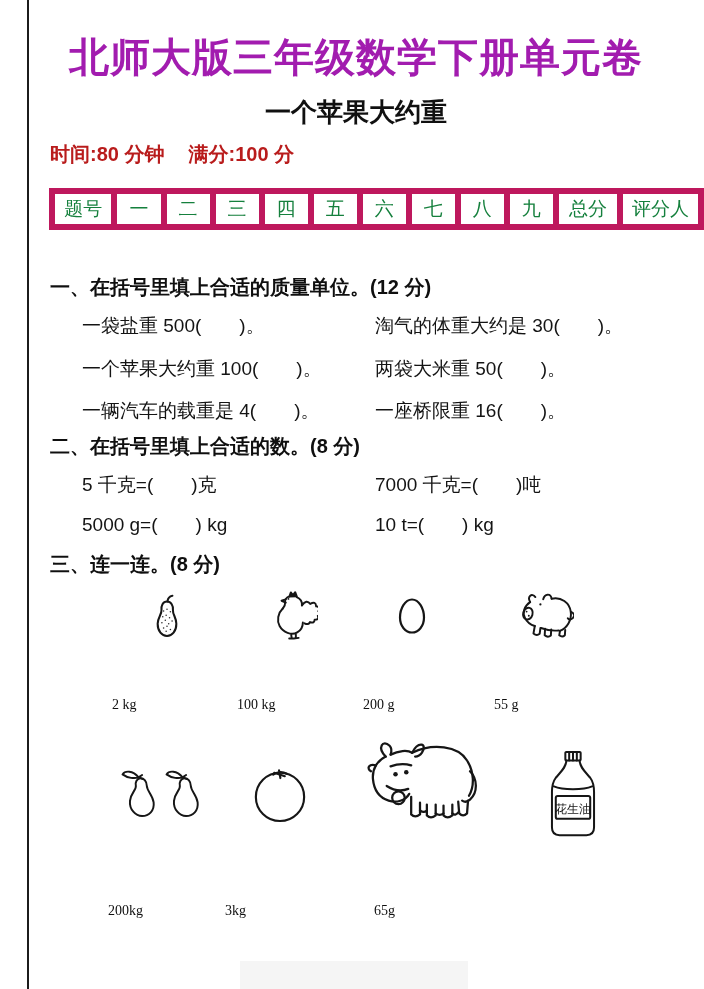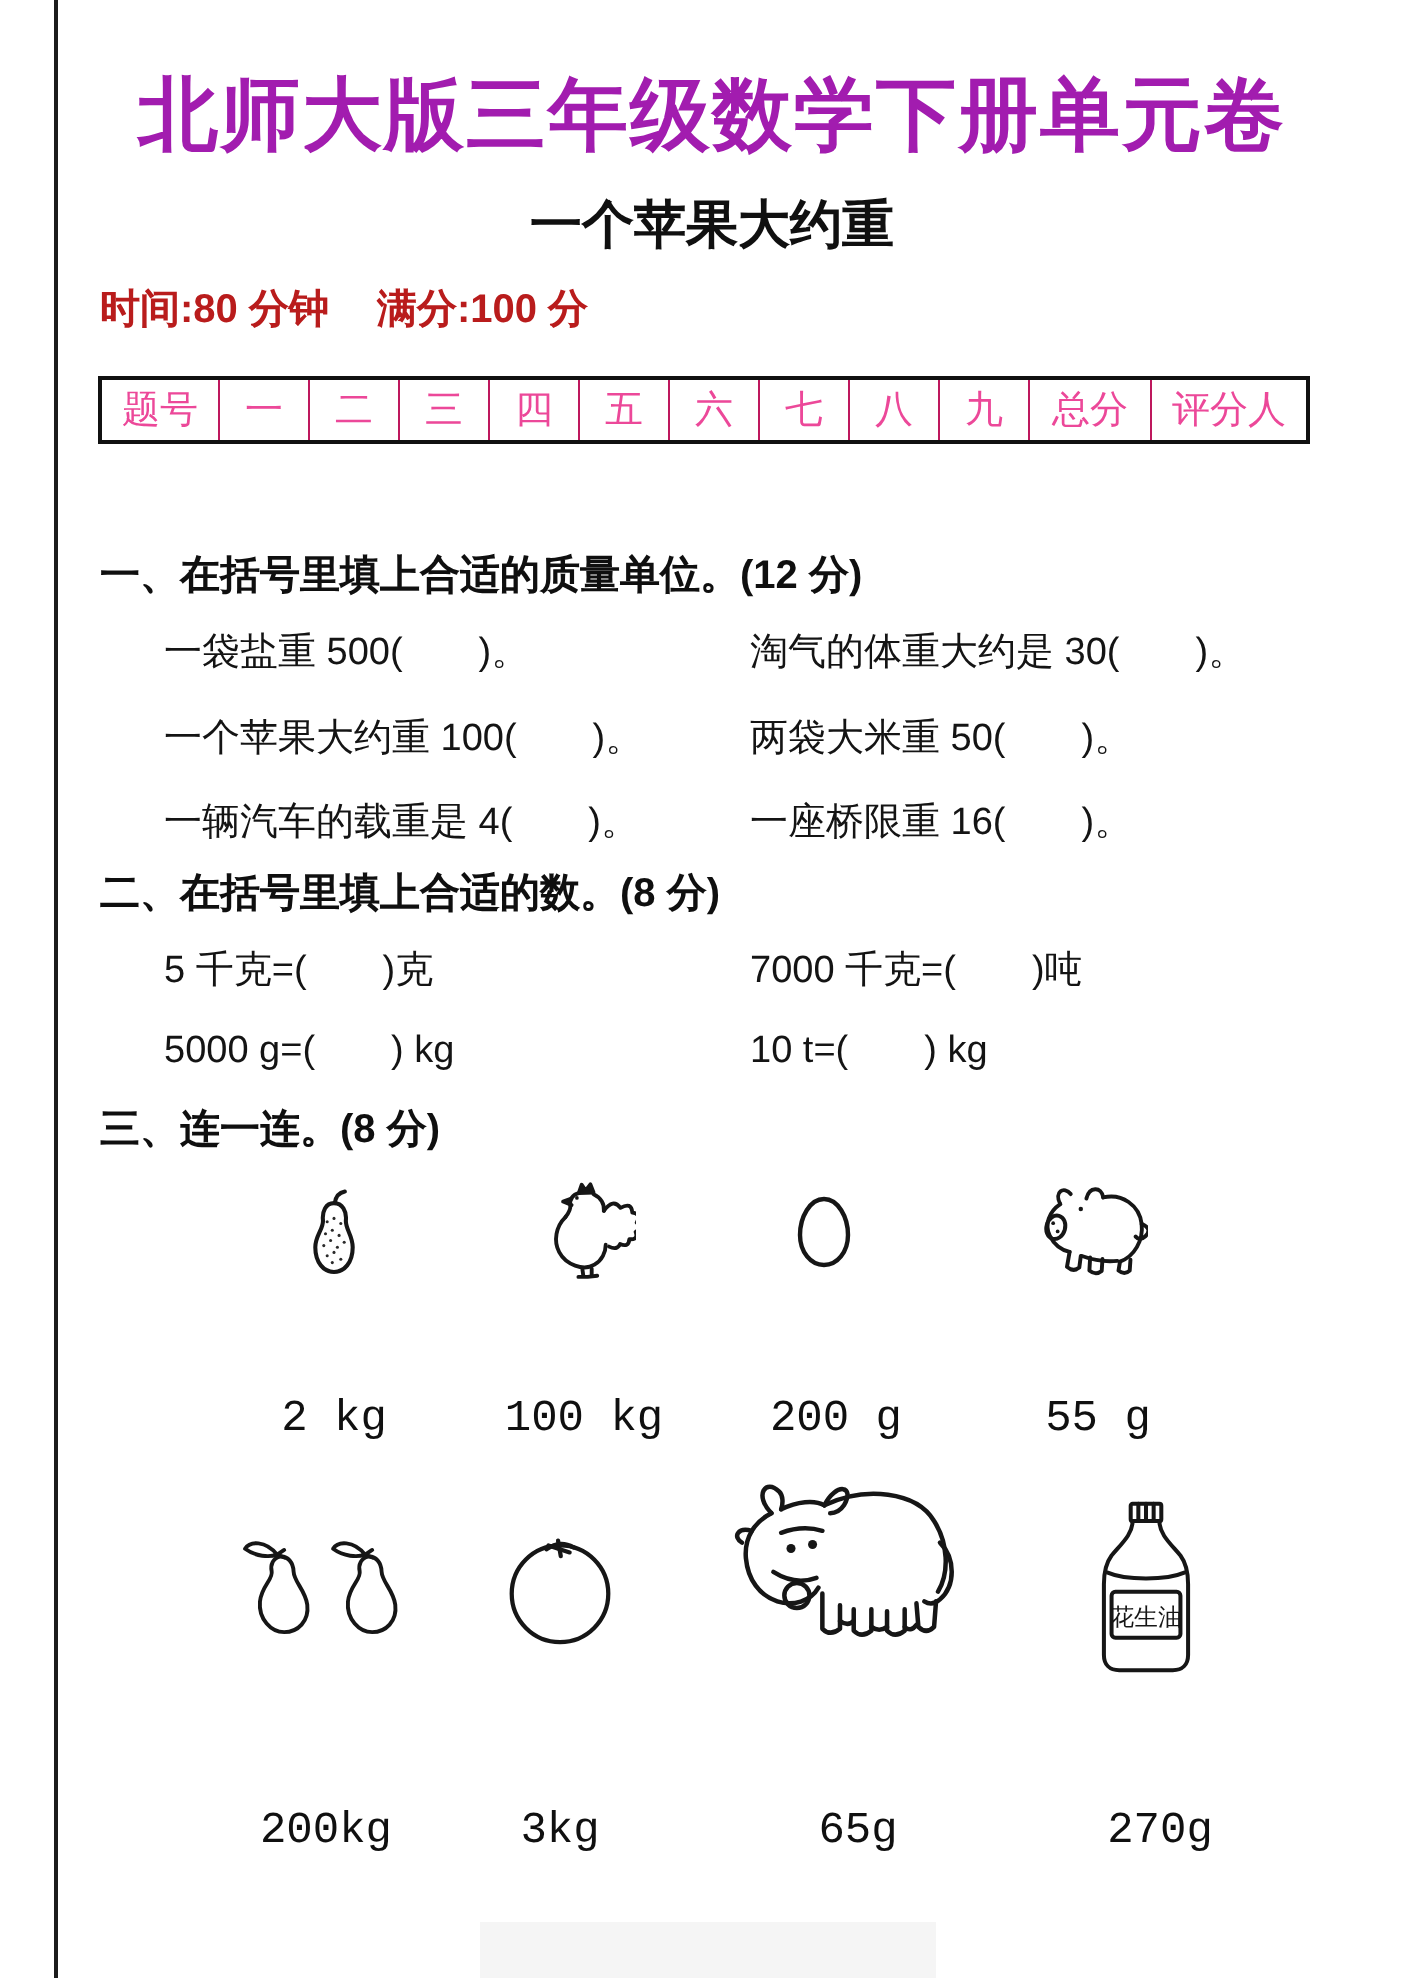--- a/index.html
+++ b/index.html
@@ -25,38 +25,38 @@
     position:absolute;left:50px;top:141px;width:612px;
     display:flex;gap:24px;
     font-size:20px;font-weight:bold;color:#b91c1c;
   }
   table.score{
     position:absolute;left:49px;top:188px;
     border-collapse:collapse;table-layout:fixed;
     font-size:19px;
   }
   table.score td{
-    border:1px solid #be185d;height:30px;text-align:center;
-    padding:0;color:#ec4899;
+    border:6px solid #be185d;height:30px;text-align:center;
+    padding:0;color:#15803d;
   }
   table.score{border:2px solid #111;}
   td.c-label{width:58px;}
   td.c-num{width:44px;}
   td.c-total{width:60px;}
   td.c-grader{width:77px;}
   .sec-heading{
     position:absolute;font-size:20px;font-weight:bold;color:#0f0f0f;
     white-space:pre;
   }
   .q{
     position:absolute;font-size:19px;color:#141414;white-space:pre;
   }
   .wlabel{
-    position:absolute;width:110px;text-align:center;
-    font-family:Liberation Mono, monospace;font-size:22px;color:#101010;
+    position:absolute;width:110px;text-align:left;
+    font-family:Liberation Serif, serif;font-size:14px;color:#101010;
     white-space:pre;
   }
   .icon{position:absolute;}
   .icon svg{display:block;}
   .smudge{position:absolute;left:240px;top:961px;width:228px;height:28px;background:#f5f5f5;}
 </style>
 </head>
 <body>
 
 <div class="page">
@@ -238,16 +238,15 @@
         <path d="M11,38 C20,42 42,42 51,38"></path>
         <rect x="13" y="48" width="36" height="24" rx="2"></rect>
       </g>
       <text x="31" y="65.5" text-anchor="middle" font-size="12.5" fill="#161616">花生油</text>
     </svg>
   </div>
 
   <div class="wlabel" style="left:108px;top:903px;">200kg</div>
   <div class="wlabel" style="left:225px;top:903px;">3kg</div>
   <div class="wlabel" style="left:374px;top:903px;">65g</div>
-  <div class="wlabel" style="left:525px;top:903px;">270g</div>
 
   <div class="smudge"></div>
 </div>
 
 </body></html>

